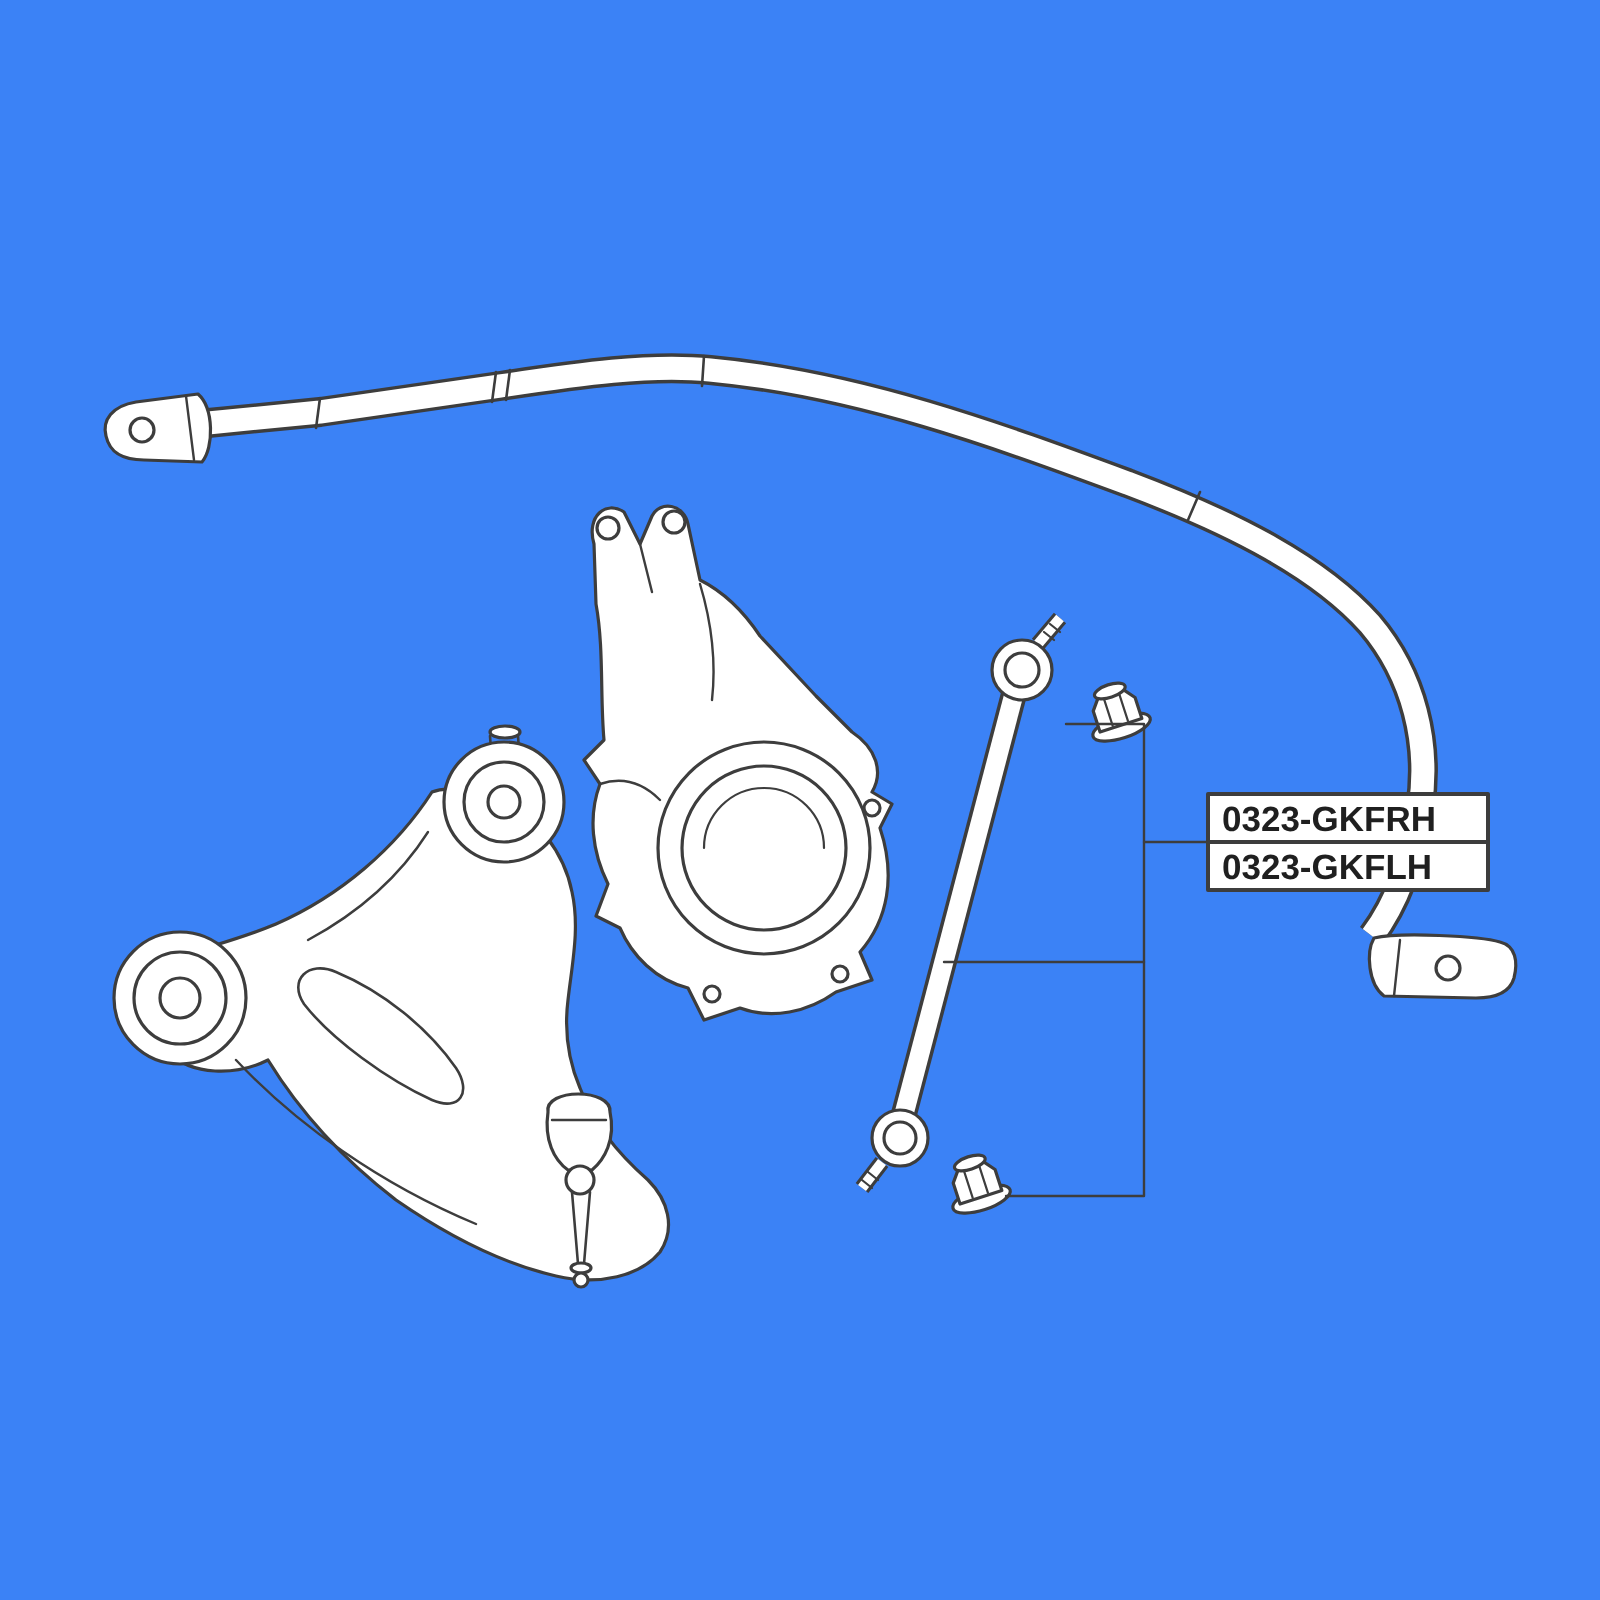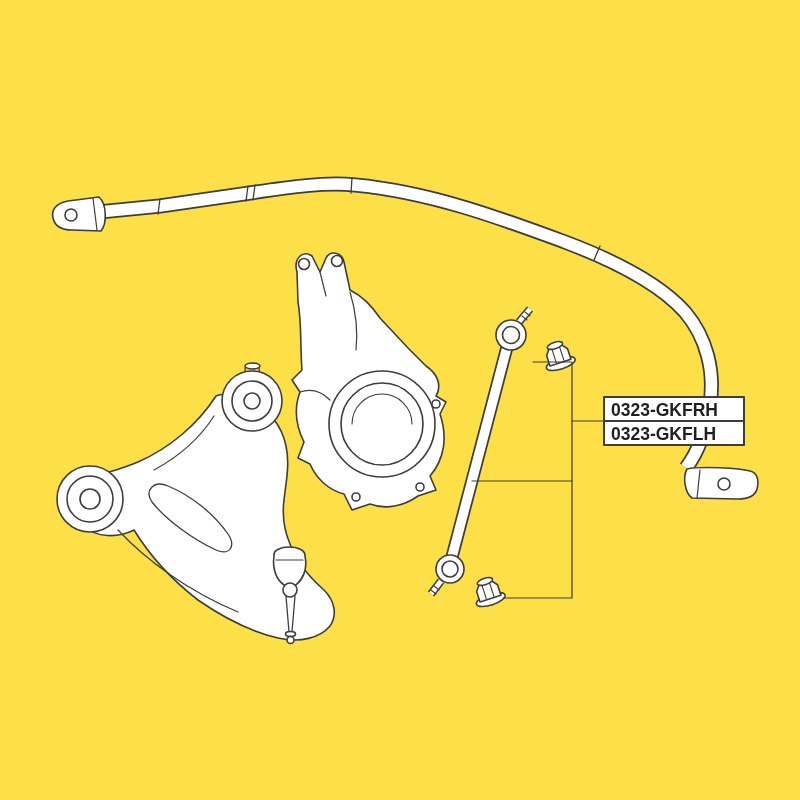--- a/index.html
+++ b/index.html
@@ -5,21 +5,21 @@
   html, body {
     margin: 0;
     padding: 0;
     background: #ffffff;
     font-family: "Liberation Sans", sans-serif;
   }
   .canvas {
     width: 800px;
     height: 800px;
     position: relative;
-    background: #fde047;
+    background: #3b82f6;
     overflow: hidden;
   }
   svg { display: block; }
   svg text.part-label {
     font-family: "Liberation Sans", sans-serif;
     font-weight: bold;
     font-size: 17.5px;
     fill: #1f1f1f;
   }
 </style>

